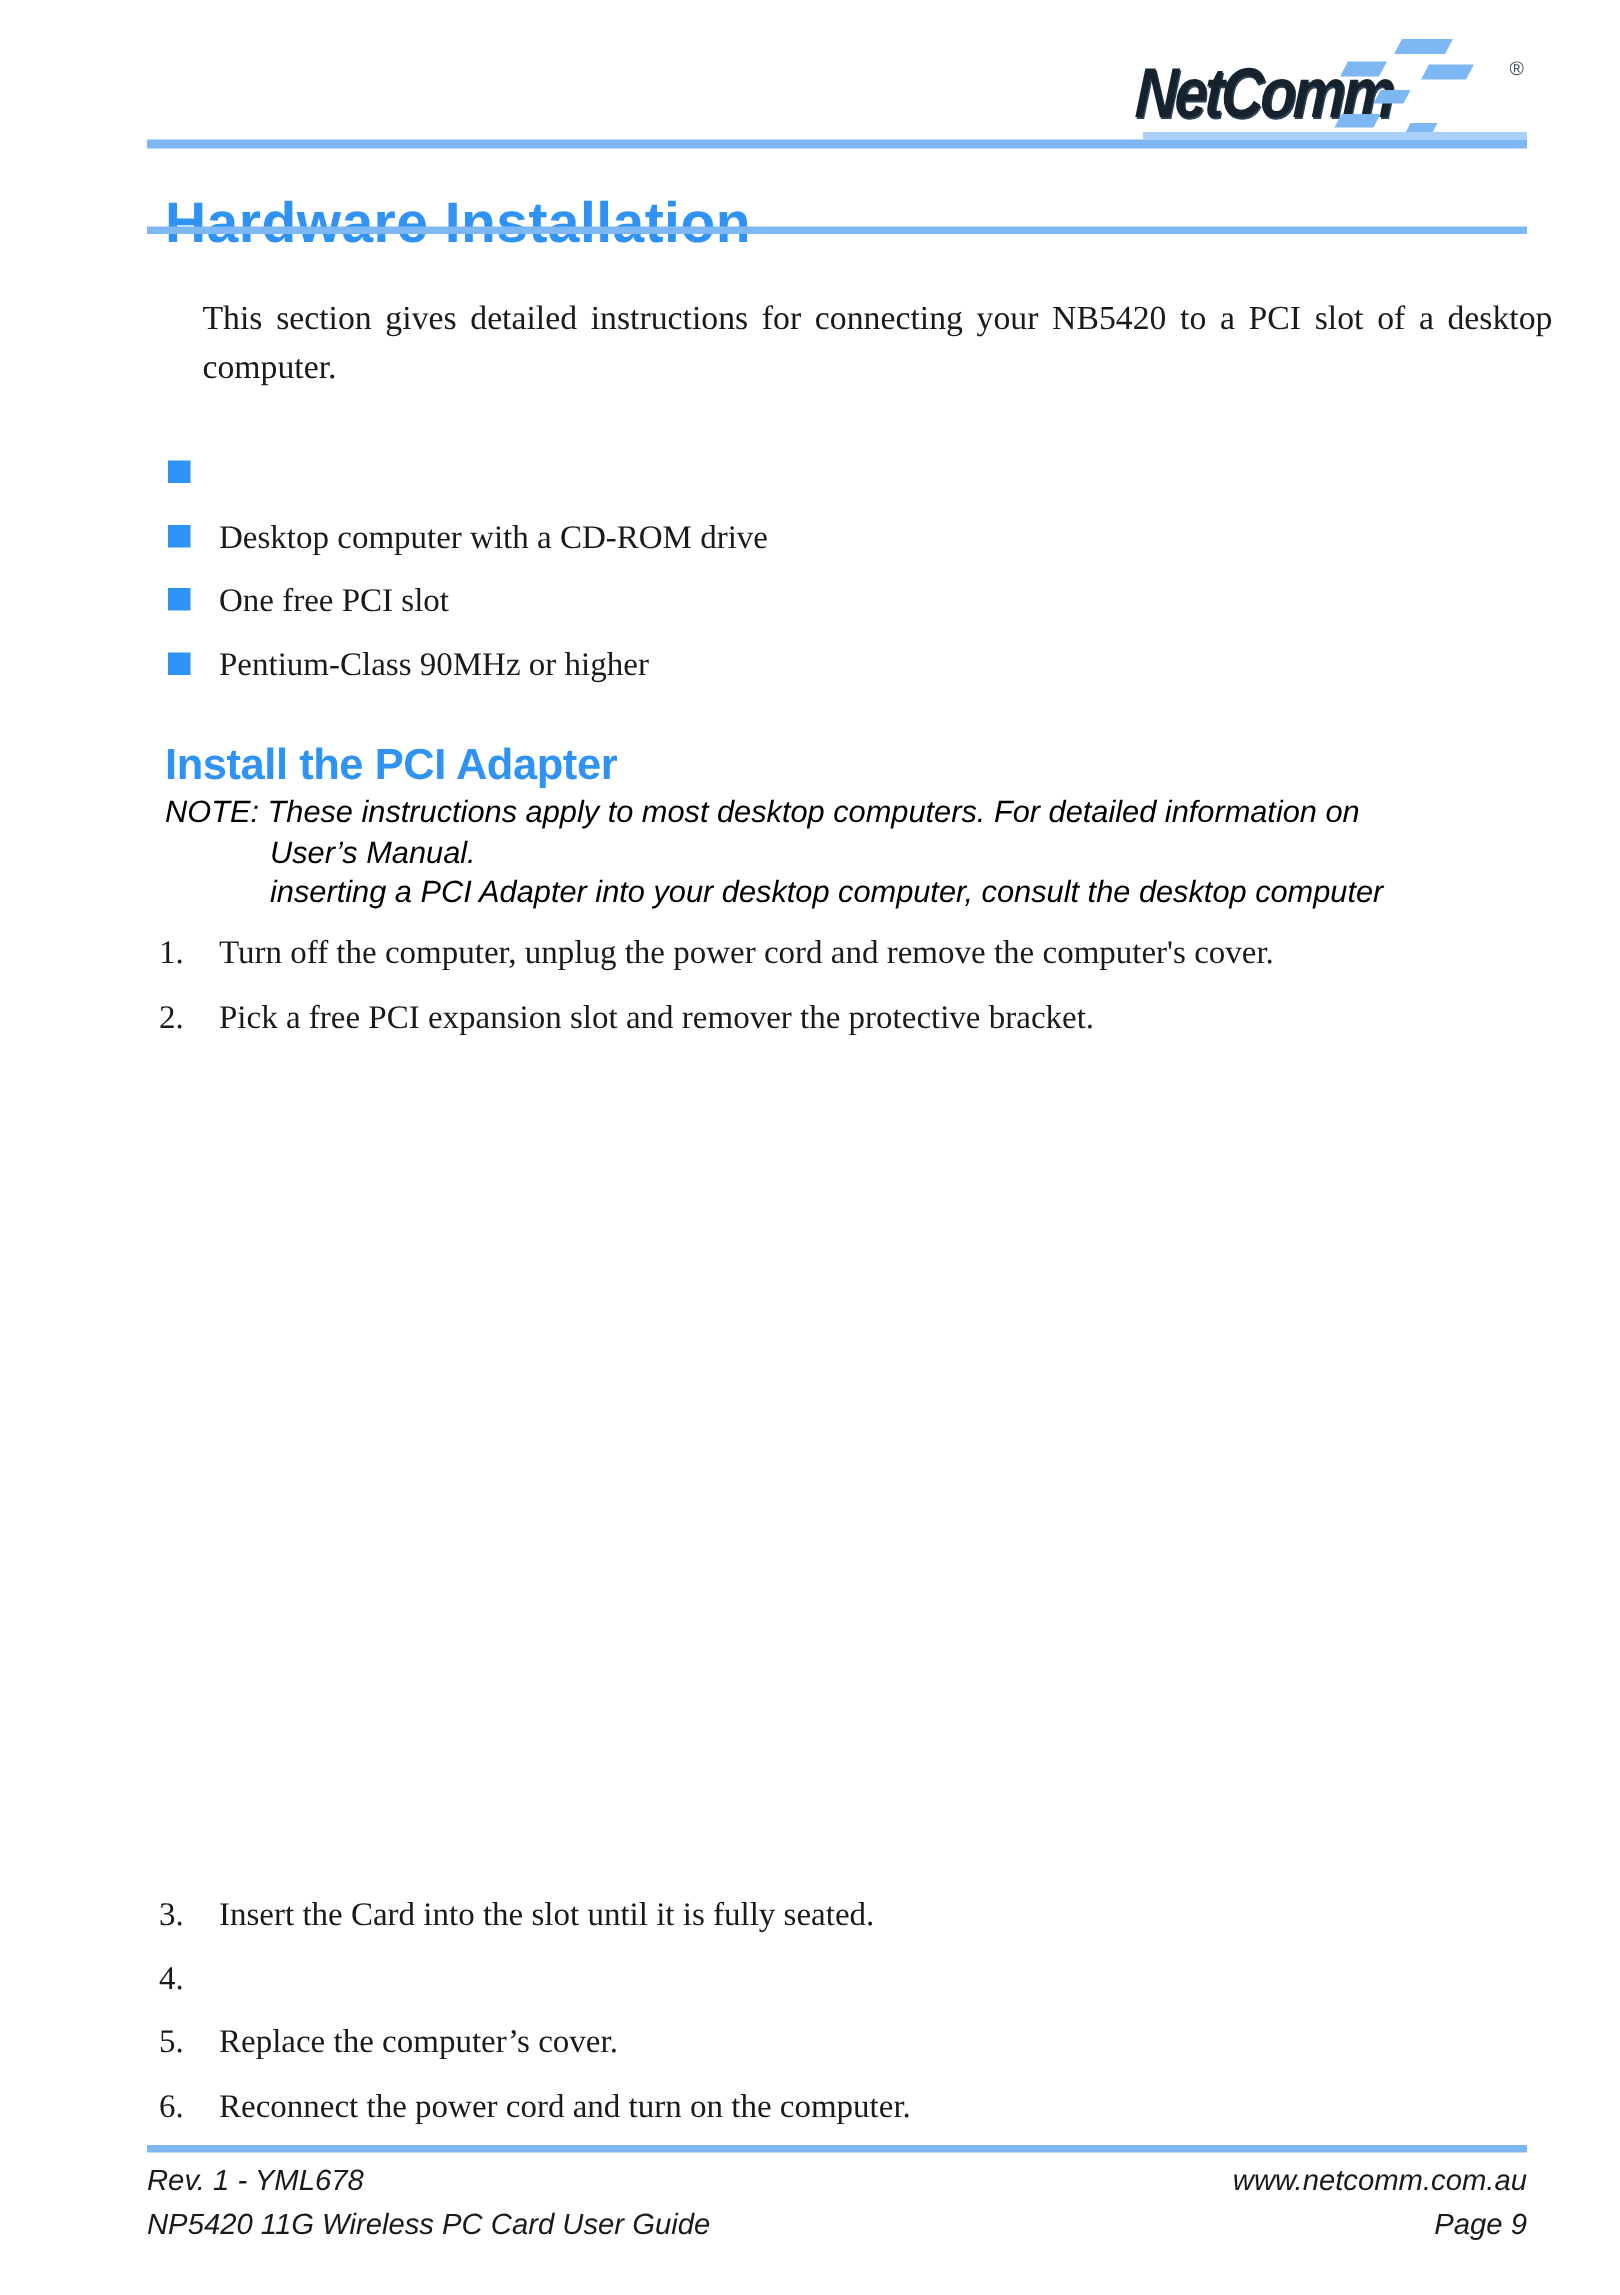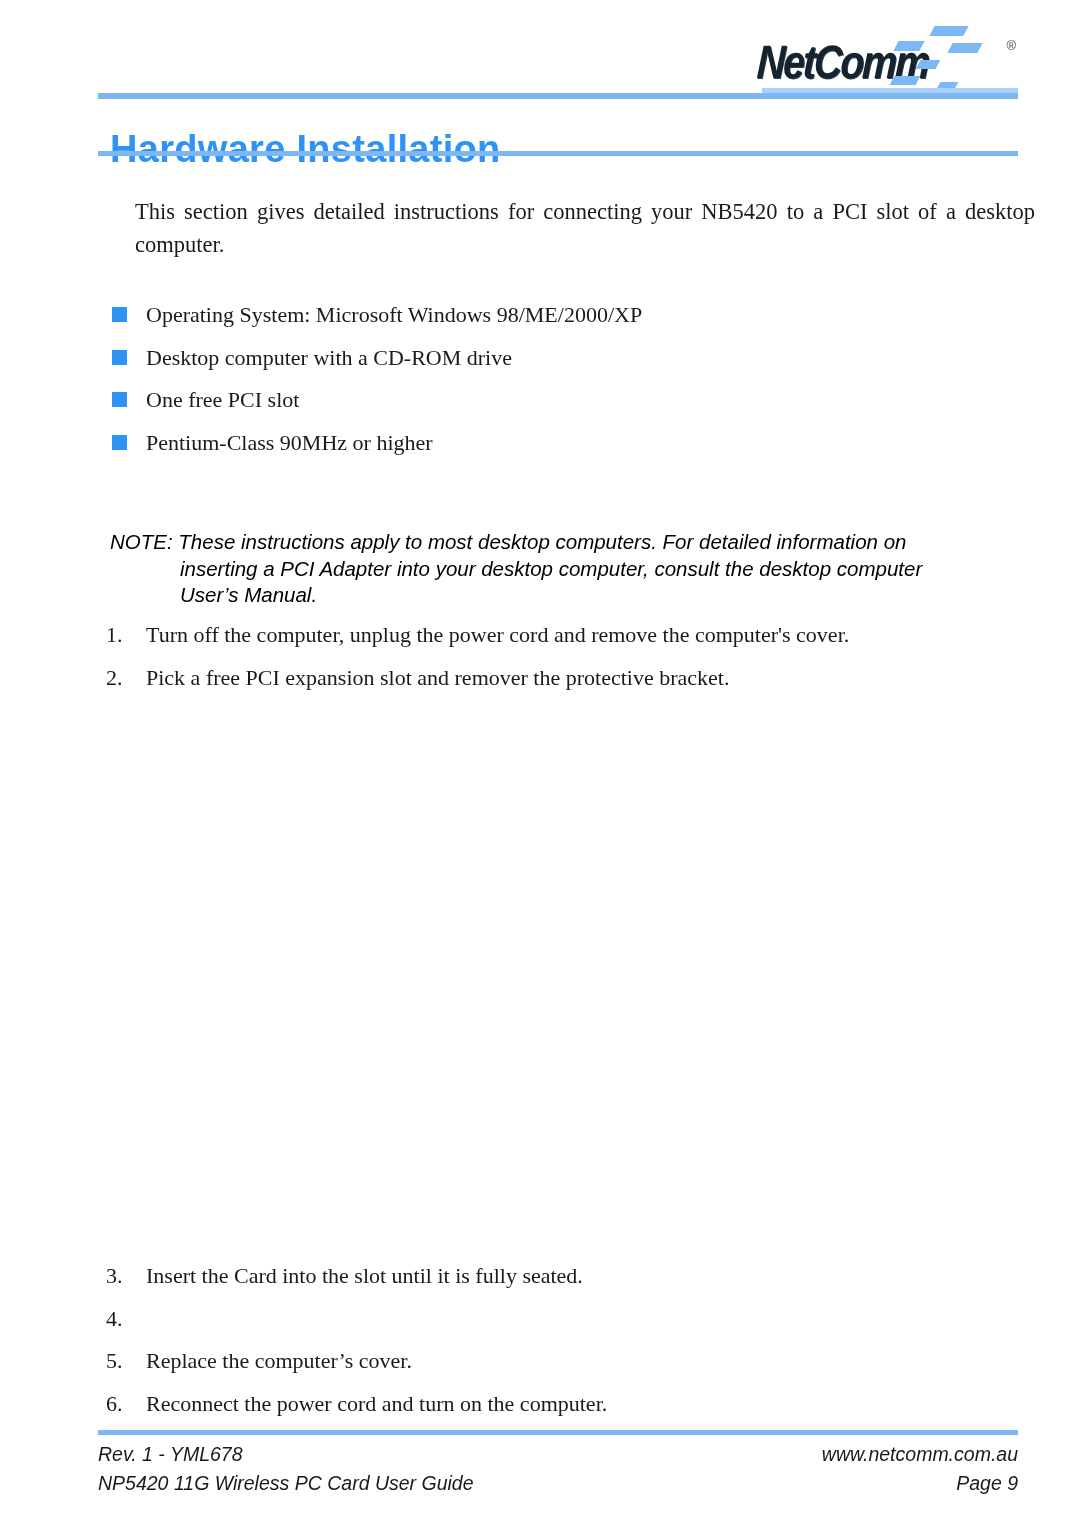--- a/index.html
+++ b/index.html
@@ -226,41 +226,41 @@
   <div class="rule rule-top"></div>
   <h1 class="page-title">Hardware Installation</h1>
   <div class="rule rule-bottom"></div>
 
   <p class="intro">This section gives detailed instructions for connecting your NB5420 to a PCI slot of a desktop computer.</p>
 
 
   <div class="bullets">
     <div class="bullet-row">
       <span class="bullet-sq"></span>
-      <span>Operating System: Microsoft Windows 98/ME/2000/XP</span>
     </div>
     <div class="bullet-row">
       <span class="bullet-sq"></span>
       <span>Desktop computer with a CD-ROM drive</span>
     </div>
     <div class="bullet-row">
       <span class="bullet-sq"></span>
       <span>One free PCI slot</span>
     </div>
     <div class="bullet-row">
       <span class="bullet-sq"></span>
       <span>Pentium-Class 90MHz or higher</span>
     </div>
   </div>
 
+  <h2 class="h2 h2-install">Install the PCI Adapter</h2>
 
   <div class="note">
     <div class="note-line">NOTE: These instructions apply to most desktop computers.  For detailed information on</div>
+    <div class="note-line indent">User’s Manual.</div>
     <div class="note-line indent">inserting a PCI Adapter into your desktop computer, consult the desktop computer</div>
-    <div class="note-line indent">User’s Manual.</div>
   </div>
 
   <div class="steps steps-top">
     <div class="step-row">
       <span class="step-num">1.</span>
       <span>Turn off the computer, unplug the power cord and remove the computer's cover.</span>
     </div>
     <div class="step-row">
       <span class="step-num">2.</span>
       <span>Pick a free PCI expansion slot and remover the protective bracket.</span>

